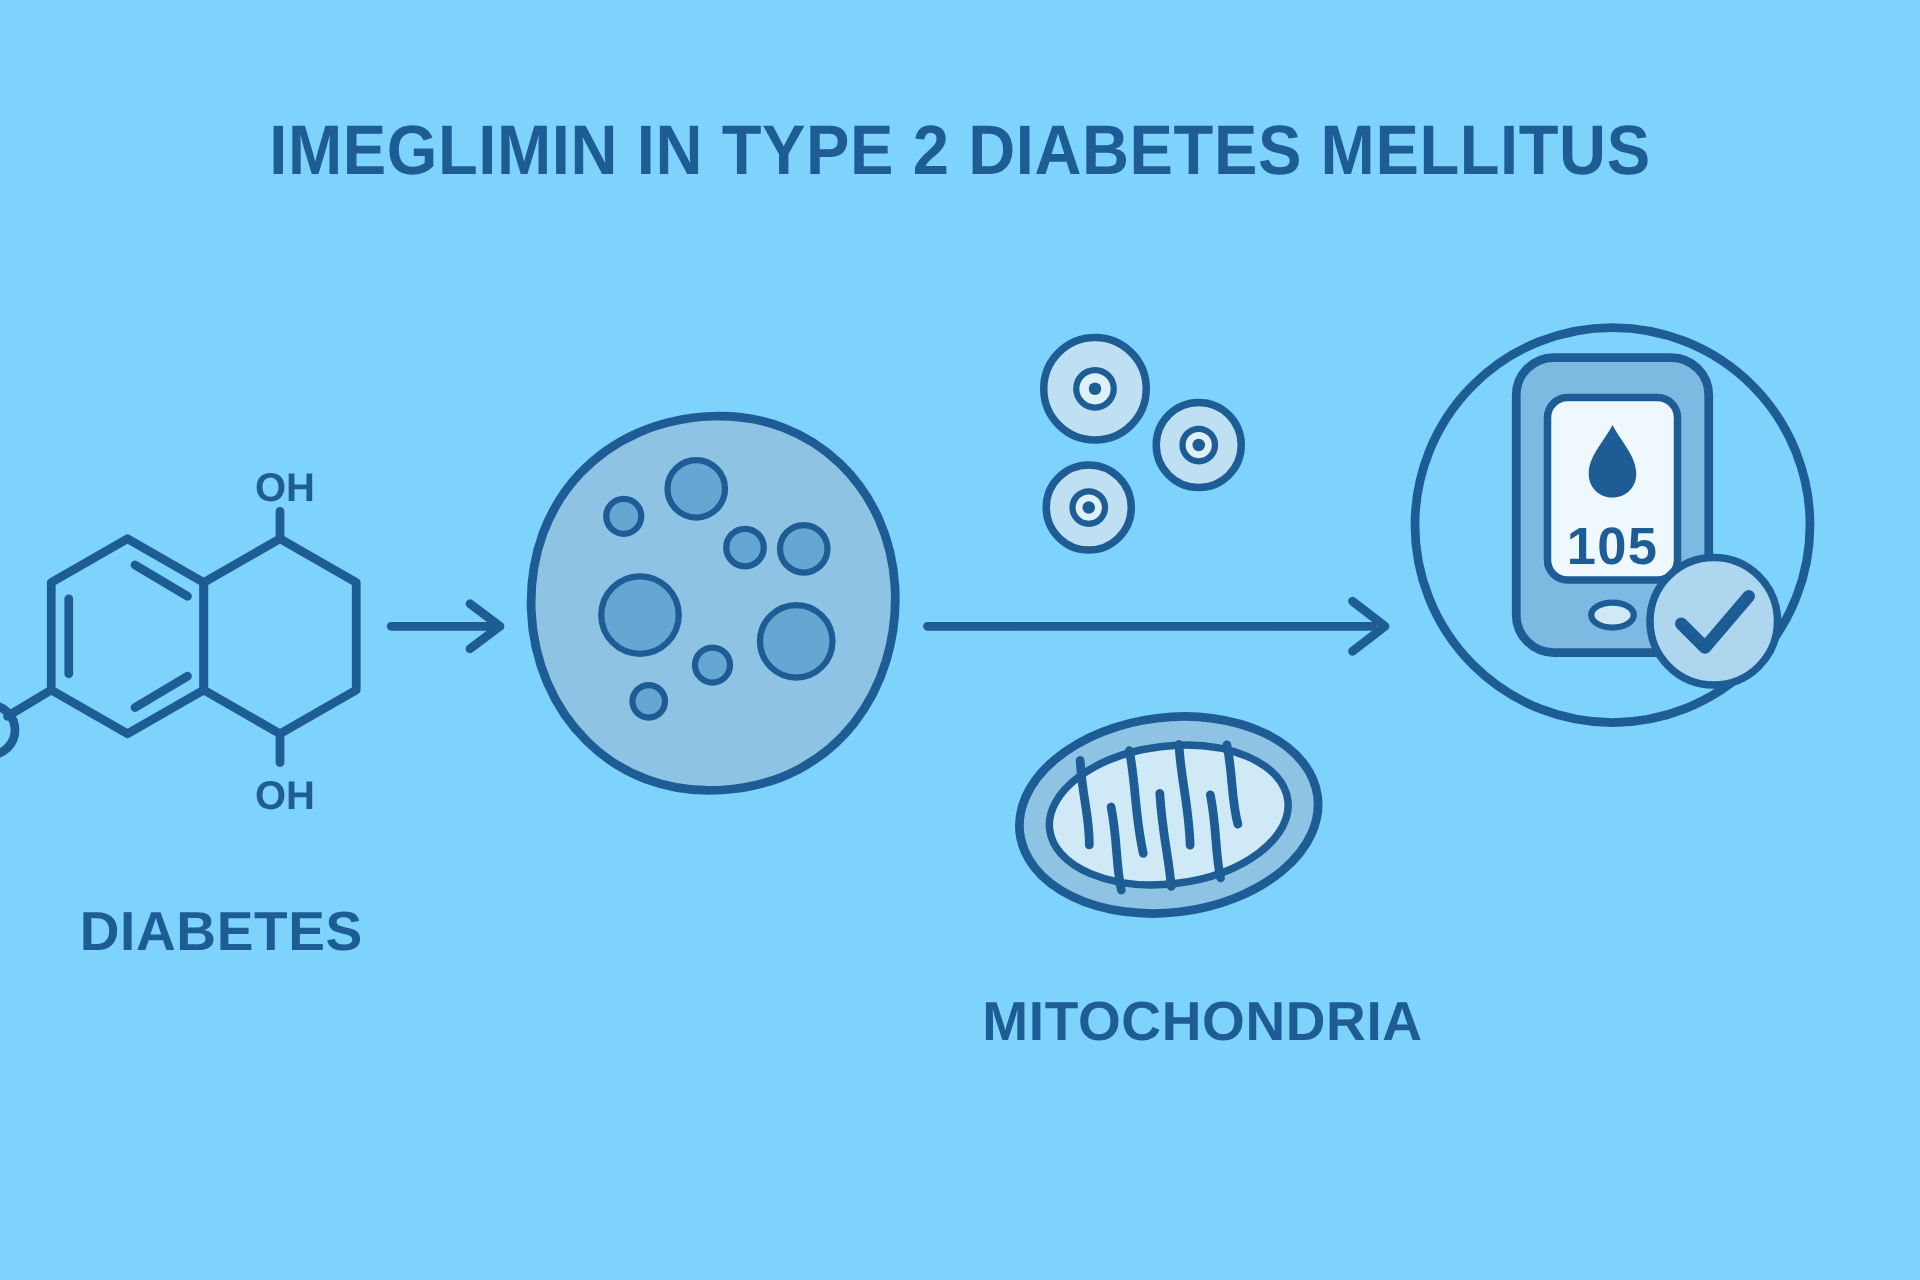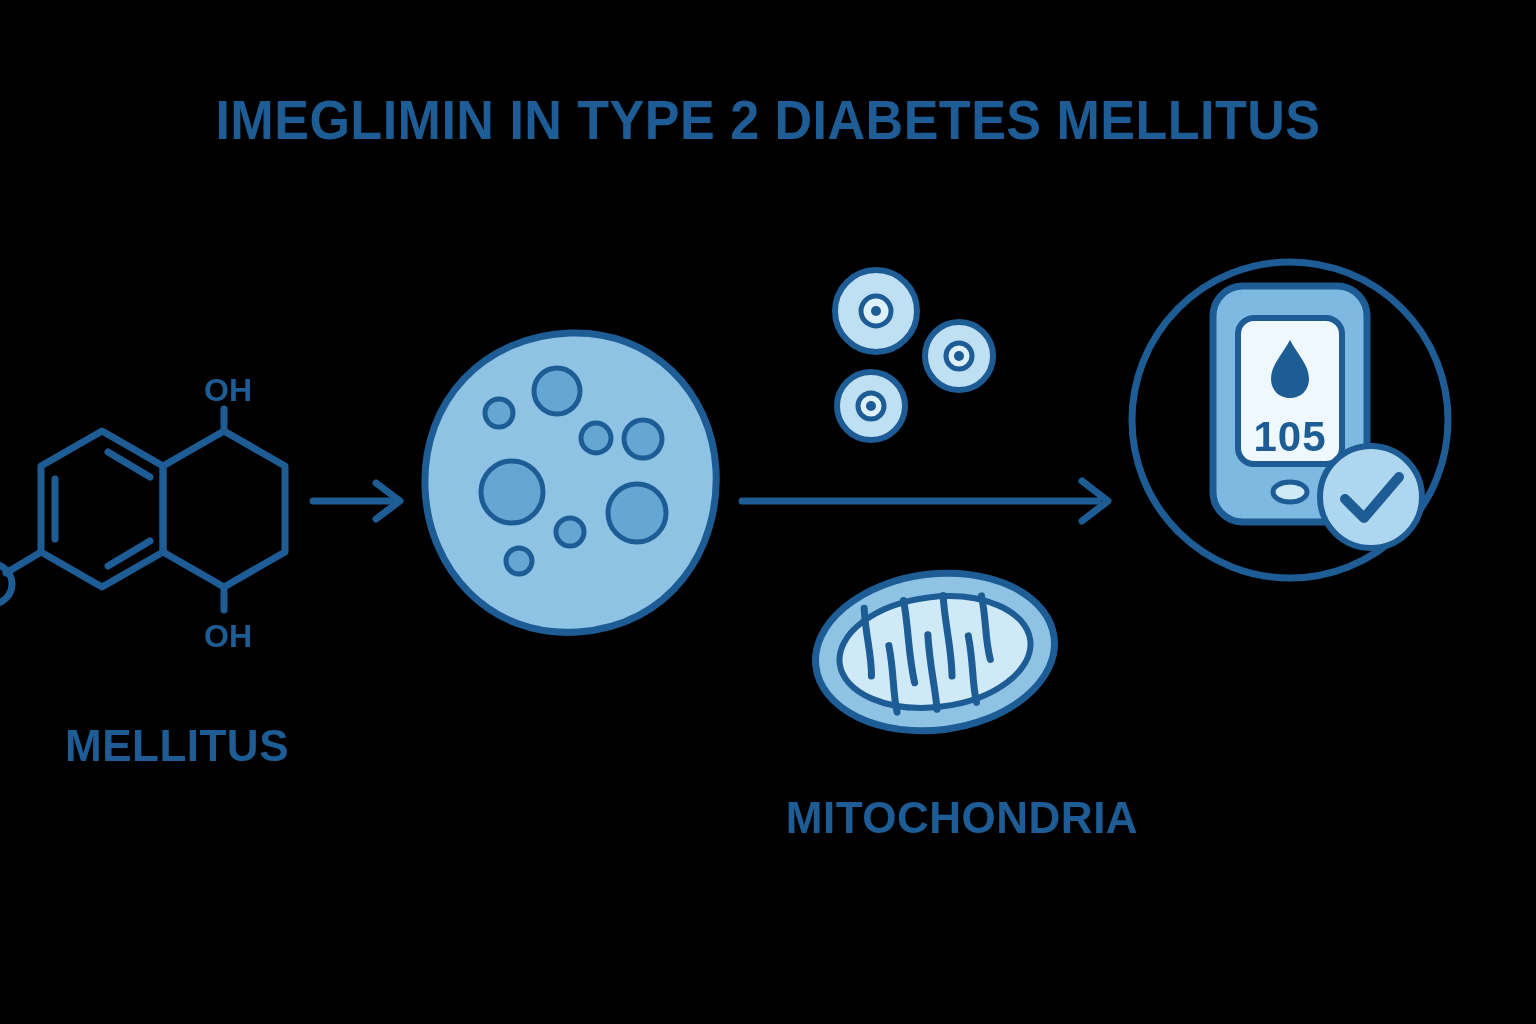--- a/index.html
+++ b/index.html
@@ -1,21 +1,21 @@
 <!DOCTYPE html>
 <html><head>
 <meta charset="utf-8">
 <style>
   html,body{margin:0;padding:0;}
   body{
     width:1536px;height:1024px;overflow:hidden;
     background:#def1fa;
     font-family:"Liberation Sans",sans-serif;
   }
-  .canvas{position:relative;width:1536px;height:1024px;background:#000000;}
+  .canvas{position:relative;width:1536px;height:1024px;background:#7dd3fc;}
   svg.art{position:absolute;left:0;top:0;width:1536px;height:1024px;}
   .txt{
     position:absolute;transform:translate(-50%,-50%);
     color:#1d5c94;white-space:nowrap;line-height:1;
   }
   .title{font-size:56px;font-weight:800;letter-spacing:.5px;transform:translate(-50%,-50%) scaleX(.93);}
   .label{font-size:44px;font-weight:800;letter-spacing:.5px;}
   .atom{font-size:32px;font-weight:700;}
   .reading{font-size:42px;font-weight:800;letter-spacing:1px;}
 </style>
@@ -103,17 +103,17 @@
       <circle cx="1371" cy="497" r="51" fill="#aed7ef" stroke-width="6"></circle>
       <path d="M1345,499 L1364,518 L1399,477" fill="none" stroke-width="10" stroke-linecap="round" stroke-linejoin="round"></path>
     </g>
   </svg>
 
   <div class="txt title" style="left:768px;top:120px;">IMEGLIMIN IN TYPE 2 DIABETES MELLITUS</div>
 
   <div class="txt atom" style="left:228px;top:390px;">OH</div>
   <div class="txt atom" style="left:228px;top:636px;">OH</div>
 
-  <div class="txt label" style="left:177px;top:746px;">MELLITUS</div>
+  <div class="txt label" style="left:177px;top:746px;">DIABETES</div>
   <div class="txt label" style="left:962px;top:818px;text-align:right;">MITOCHONDRIA</div>
 
   <div class="txt reading" style="left:1290px;top:437px;">105</div>
 </div>
 
 </body></html>

